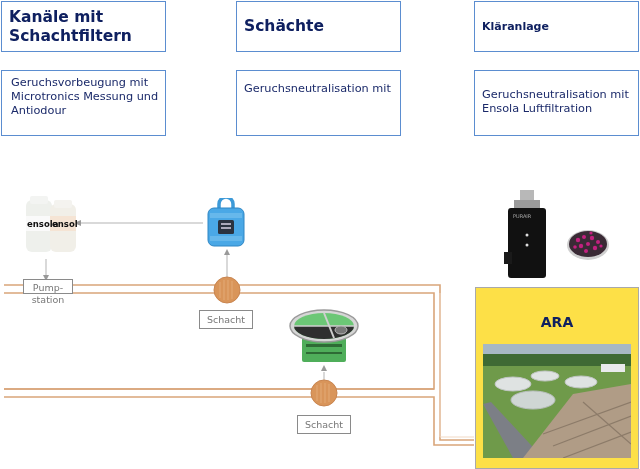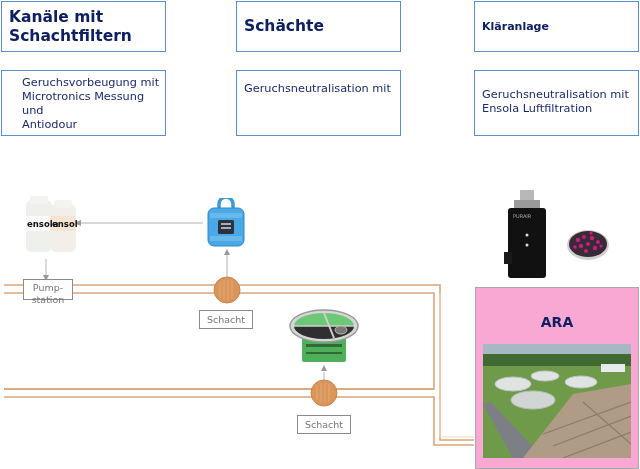--- a/index.html
+++ b/index.html
@@ -2,37 +2,37 @@
 <html><head>
 <meta charset="utf-8">
 <style>
   html, body { margin:0; padding:0; background:#ffffff; }
   body { width:640px; height:469px; position:relative; overflow:hidden; font-family:"Liberation Sans", "DejaVu Sans", sans-serif; }
   .abs { position:absolute; }
   .head-box { border:1px solid #5b8dd0; background:#fff; box-sizing:border-box; color:#0f2060; font-weight:bold; font-family:"DejaVu Sans", sans-serif; }
   .desc-box { border:1px solid #5b8dd0; background:#fff; box-sizing:border-box; color:#1b2a6a; font-family:"DejaVu Sans", sans-serif; font-size:11.3px; line-height:14px; }
   .label-box { border:1px solid #8a8a8a; background:#fff; box-sizing:border-box; color:#777; font-family:"DejaVu Sans", sans-serif; font-size:9.5px; text-align:center; line-height:12px; }
   svg.layer { position:absolute; left:0; top:0; }
-  .ara-box { border:1.5px solid #a9a9a9; background:#f9a8d4; box-sizing:border-box; }
+  .ara-box { border:1.5px solid #a9a9a9; background:#fde047; box-sizing:border-box; }
 </style>
 </head>
 <body>
 
 <div class="abs head-box" style="left:1px;top:1px;width:165px;height:51px;font-size:15.5px;line-height:19px;padding:6px 0 0 7px;">
   <div>Kanäle mit</div>
   <div>Schachtfiltern</div>
 </div>
 <div class="abs head-box" style="left:236px;top:1px;width:165px;height:51px;font-size:15.5px;line-height:19px;padding:15px 0 12px 7px;">
   <div>Schächte</div>
 </div>
 <div class="abs head-box" style="left:474px;top:1px;width:165px;height:51px;font-size:11px;line-height:19px;padding:15px 0 12px 7px;">
   <div>Kläranlage</div>
 </div>
 
-<div class="abs desc-box" style="left:1px;top:70px;width:165px;height:66px;padding:5px 0 0 20px;">
+<div class="abs desc-box" style="left:1px;top:70px;width:165px;height:66px;padding:5px 0 0 9px;">
   <div>Geruchsvorbeugung mit</div>
   <div>Microtronics Messung und</div>
   <div>Antiodour</div>
 </div>
 <div class="abs desc-box" style="left:236px;top:70px;width:165px;height:66px;padding:11px 0 0 7px;">
   <div>Geruchsneutralisation mit</div>
 </div>
 <div class="abs desc-box" style="left:474px;top:70px;width:165px;height:66px;padding:17px 0 0 7px;">
   <div>Geruchsneutralisation mit</div>
   <div>Ensola Luftfiltration</div>
@@ -82,21 +82,21 @@
     <circle cx="324" cy="393" r="13" fill="#d9955a" stroke="#c98550" stroke-width="1"></circle>
     <g stroke="#e6b07f" stroke-width="0.8">
       <line x1="317" y1="385" x2="317" y2="401"></line>
         <line x1="321" y1="383" x2="321" y2="403"></line>
       <line x1="325" y1="383" x2="325" y2="403"></line>
         <line x1="329" y1="384" x2="329" y2="402"></line>
     </g>
   </g>
 </svg>
 
-<div class="abs label-box" style="left:23px;top:279px;width:50px;height:21px;padding-top:2px;">
+<div class="abs label-box" style="left:23px;top:279px;width:50px;height:15px;padding-top:2px;">
   <div>Pump-</div>
   <div>station</div>
 </div>
 
 <div class="abs label-box" style="left:199px;top:310px;width:54px;height:19px;line-height:17px;">
   <span>Schacht</span>
 </div>
 <div class="abs label-box" style="left:297px;top:415px;width:54px;height:19px;line-height:17px;">
   <span>Schacht</span>
 </div>

